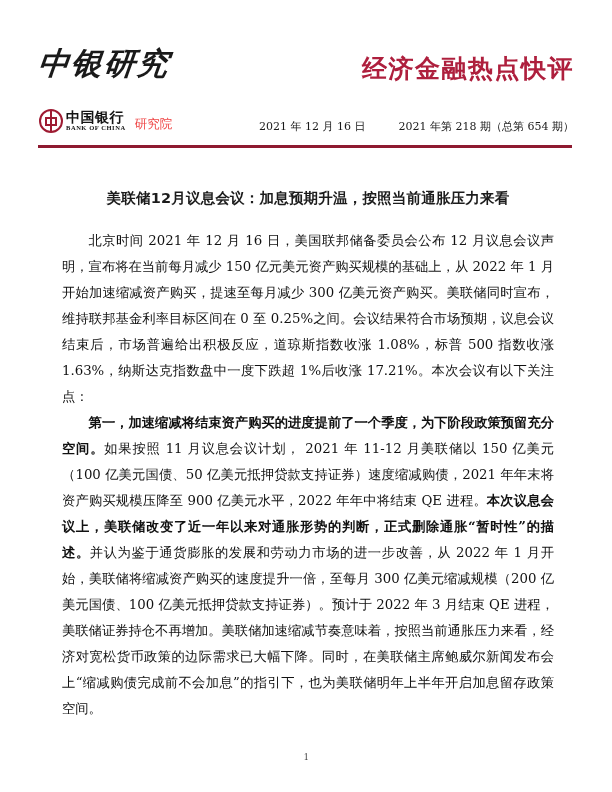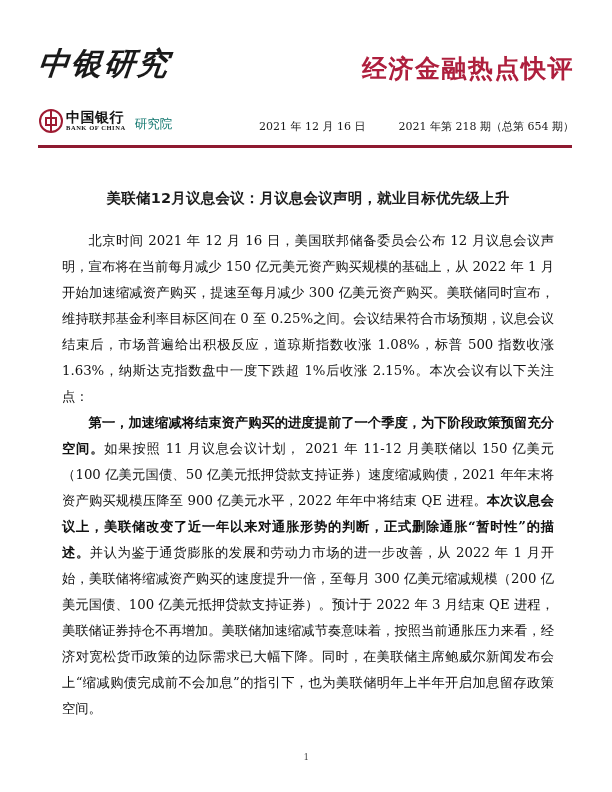--- a/index.html
+++ b/index.html
@@ -99,21 +99,21 @@
     font-size: 6.5px;
     font-weight: 700;
     color: #141414;
     letter-spacing: 0.55px;
     font-family: "Liberation Serif", serif;
     margin-top: 1px;
   }
   .boc-inst {
     margin-left: 9px;
     font-size: 12.5px;
-    color: #0f766e;
+    color: #ef4444;
     align-self: flex-end;
     padding-bottom: 1px;
     font-family: "DejaVu Serif", "Liberation Serif", serif;
   }
 
   .pub-title {
     position: absolute;
     right: 38px;
     top: 56px;
     font-size: 25px;
@@ -214,20 +214,20 @@
   <div class="issue-line">
     <span>2021 年 12 月 16 日</span>
     <span class="gap"></span>
     <span>2021 年第 218 期（总第 654 期）</span>
   </div>
 
   <div class="rule"></div>
 </div>
 
 <div class="article">
-  <div class="article-title">美联储12月议息会议：月议息会议声明，就业目标优先级上升</div>
+  <div class="article-title">美联储12月议息会议：加息预期升温，按照当前通胀压力来看</div>
   <div id="paragraphs">
-      <p class="para"><span>北京时间 2021 年 12 月 16 日，美国联邦储备委员会公布 12 月议息会议声明，宣布将在当前每月减少 150 亿元美元资产购买规模的基础上，从 2022 年 1 月开始加速缩减资产购买，提速至每月减少 300 亿美元资产购买。美联储同时宣布，维持联邦基金利率目标区间在 0 至 0.25%之间。会议结果符合市场预期，议息会议结束后，市场普遍给出积极反应，道琼斯指数收涨 1.08%，标普 500 指数收涨 1.63%，纳斯达克指数盘中一度下跌超 1%后收涨 2.15%。本次会议有以下关注点：</span></p>
+      <p class="para"><span>北京时间 2021 年 12 月 16 日，美国联邦储备委员会公布 12 月议息会议声明，宣布将在当前每月减少 150 亿元美元资产购买规模的基础上，从 2022 年 1 月开始加速缩减资产购买，提速至每月减少 300 亿美元资产购买。美联储同时宣布，维持联邦基金利率目标区间在 0 至 0.25%之间。会议结果符合市场预期，议息会议结束后，市场普遍给出积极反应，道琼斯指数收涨 1.08%，标普 500 指数收涨 1.63%，纳斯达克指数盘中一度下跌超 1%后收涨 17.21%。本次会议有以下关注点：</span></p>
       <p class="para"><b>第一，加速缩减将结束资产购买的进度提前了一个季度，为下阶段政策预留充分空间。</b><span>如果按照 11 月议息会议计划， 2021 年 11-12 月美联储以 150 亿美元（100 亿美元国债、50 亿美元抵押贷款支持证券）速度缩减购债，2021 年年末将资产购买规模压降至 900 亿美元水平，2022 年年中将结束 QE 进程。</span><b>本次议息会议上，美联储改变了近一年以来对通胀形势的判断，正式删除通胀“暂时性”的描述。</b><span>并认为鉴于通货膨胀的发展和劳动力市场的进一步改善，从 2022 年 1 月开始，美联储将缩减资产购买的速度提升一倍，至每月 300 亿美元缩减规模（200 亿美元国债、100 亿美元抵押贷款支持证券）。预计于 2022 年 3 月结束 QE 进程，美联储证券持仓不再增加。美联储加速缩减节奏意味着，按照当前通胀压力来看，经济对宽松货币政策的边际需求已大幅下降。同时，在美联储主席鲍威尔新闻发布会上“缩减购债完成前不会加息”的指引下，也为美联储明年上半年开启加息留存政策空间。</span></p>
     </div>
 </div>
 
 <div class="page-num">1</div>
 
 </body></html>

